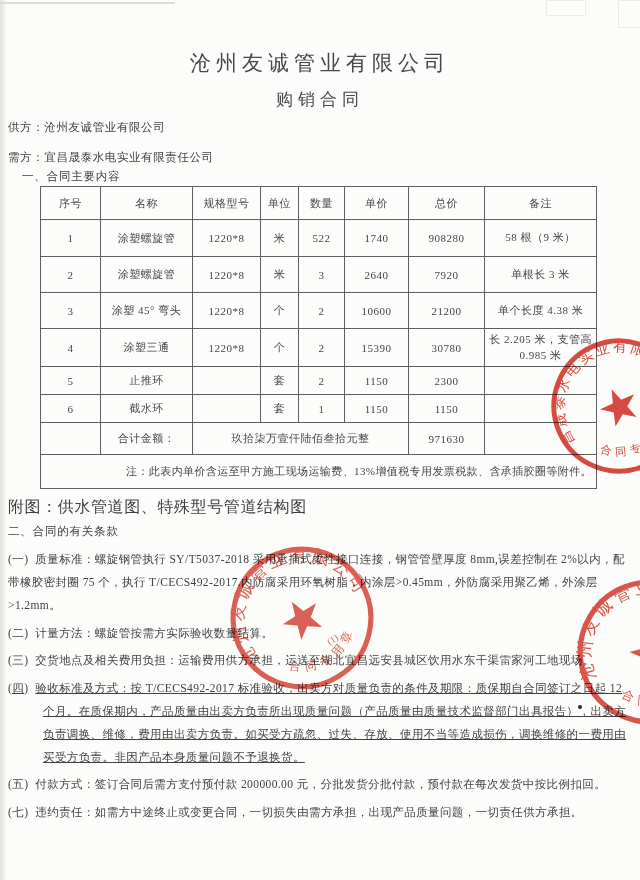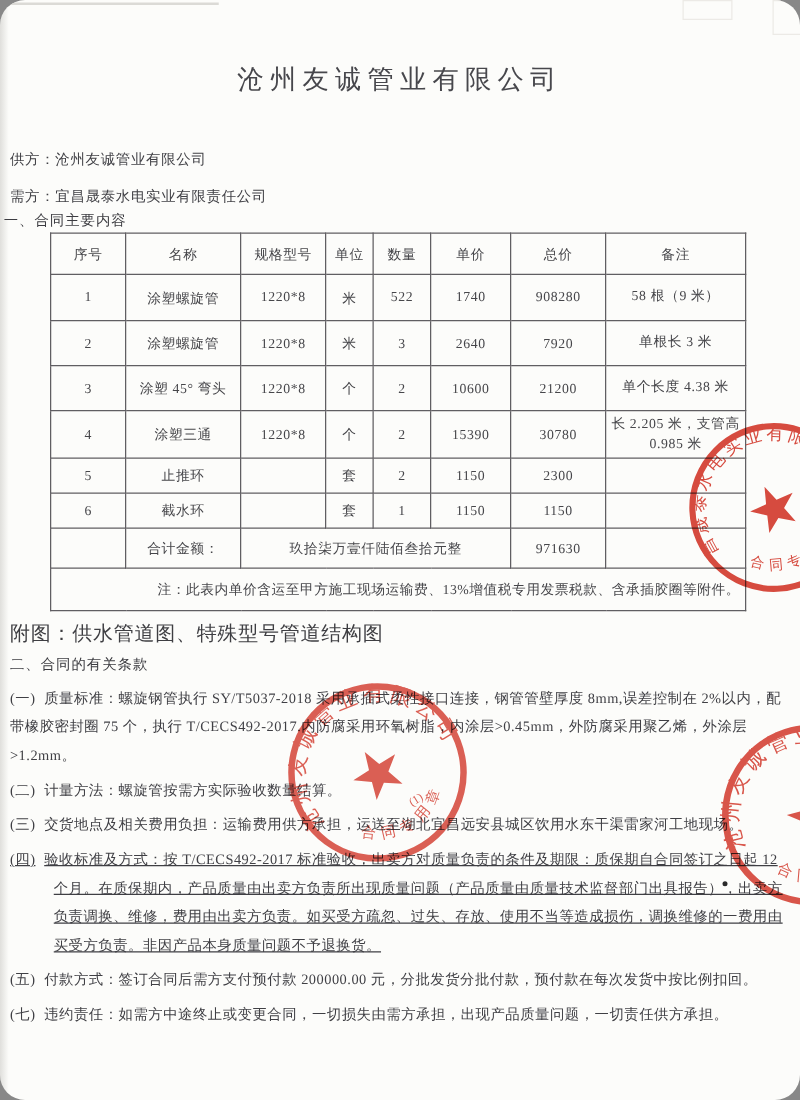--- a/index.html
+++ b/index.html
@@ -1,21 +1,20 @@
 <!DOCTYPE html>
 <html><head>
 <meta charset="utf-8">
 <style>
   html,body { margin:0; padding:0; background:#888; }
   .page {
     position:relative; width:640px; height:880px; margin:0 auto;
     background:#fcfcfa; overflow:hidden;
     font-family:"Liberation Serif","DejaVu Serif",serif;
     color:#3e3e42;
-    border-radius:20px;
   }
   .abs { position:absolute; }
   .doc-title {
     top:49px; left:0; right:0; text-align:center;
     font-size:21px; letter-spacing:5px; color:#47474c; font-weight:500;
   }
   .doc-subtitle {
     top:88px; left:0; right:0; text-align:center;
     font-size:17px; letter-spacing:5px; color:#47474c;
   }
@@ -68,25 +67,26 @@
 
 <div class="page">
 
   <div class="abs edge-left"></div>
   <div class="abs top-line"></div>
   <div class="abs tr-box1"></div>
   <div class="abs tr-box2"></div>
   <div class="abs ink-dot"></div>
 
   <div class="abs doc-title">沧州友诚管业有限公司</div>
+  <div class="abs doc-subtitle">购销合同</div>
 
   <div class="abs meta" style="left:8px; top:120px;">供方：沧州友诚管业有限公司</div>
   <div class="abs meta" style="left:8px; top:150px;">需方：宜昌晟泰水电实业有限责任公司</div>
 
-  <div class="abs sec-heading" style="left:3px; top:169px;text-align:center;">一、合同主要内容</div>
+  <div class="abs sec-heading" style="left:22px; top:169px;text-align:center;">一、合同主要内容</div>
 
   <div class="abs" style="left:40px; top:186px;">
     <table class="items">
       <colgroup>
         <col style="width:60px">
           <col style="width:92px">
           <col style="width:68px">
           <col style="width:38px">
         <col style="width:46px">
           <col style="width:64px">

